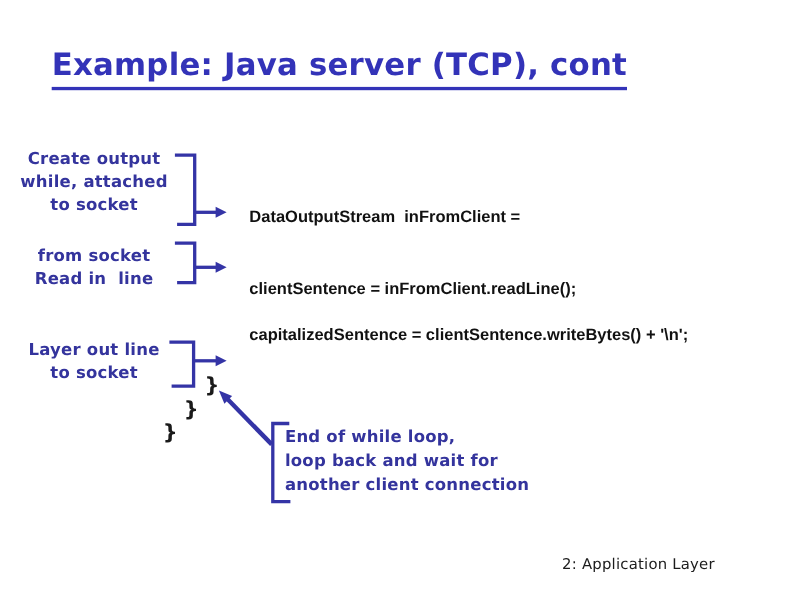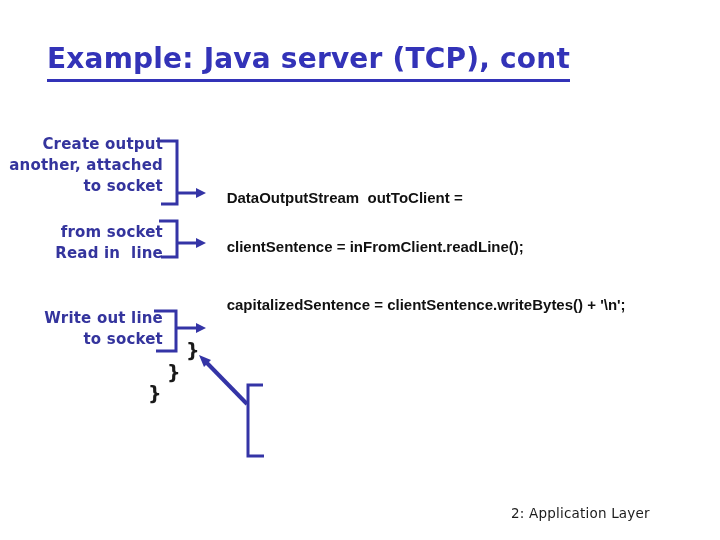--- a/index.html
+++ b/index.html
@@ -32,21 +32,21 @@
   }
   .ann {
     position: absolute;
     color: #34349d;
     font-weight: bold;
     font-size: 15px;
     line-height: 21px;
     letter-spacing: 0.2px;
   }
   .ann .ln { white-space: pre; }
-  .ann-right { left: 8px; width: 155px; text-align: right; }
+  .ann-right { left: 8px; width: 155px; text-align: center; }
   .code {
     position: absolute;
     color: #111111;
     font-family: "Liberation Sans", sans-serif;
     font-weight: bold;
     font-size: 15px;
     white-space: pre;
   }
   .code .gray {
     color: #999999;
@@ -104,39 +104,44 @@
     </g>
 
     <g>
       <line x1="247" y1="404" x2="207" y2="363" stroke="#3434a6" stroke-width="4"></line>
       <polygon points="199,355 211,360 204,367" fill="#3434a6"></polygon>
     </g>
   </svg>
 
   <div class="ann ann-right" style="top:134px">
     <div class="ln">Create output</div>
-    <div class="ln">another, attached</div>
+    <div class="ln">while, attached</div>
     <div class="ln">to socket</div>
   </div>
 
   <div class="ann ann-right" style="top:222px">
     <div class="ln">from socket</div>
     <div class="ln">Read in  line</div>
   </div>
 
   <div class="ann ann-right" style="top:308px">
-    <div class="ln">Write out line</div>
+    <div class="ln">Layer out line</div>
     <div class="ln">to socket</div>
   </div>
 
+  <div class="ann" style="left:259px; top:387px; line-height:21.5px">
+    <div class="ln">End of while loop,</div>
+    <div class="ln">loop back and wait for</div>
+    <div class="ln">another client connection</div>
+  </div>
 
   <div class="code" style="left:210px; top:172px">
-    <span>DataOutputStream  outToClient =</span>
+    <span>DataOutputStream  inFromClient =</span>
   </div>
-  <div class="code" style="left:210px; top:221px">
+  <div class="code" style="left:210px; top:237px">
     <span>clientSentence = inFromClient.readLine();</span>
   </div>
   <div class="code" style="left:210px; top:279px">
     <span>capitalizedSentence = clientSentence.writeBytes() + '\n';</span>
   </div>
 
   <div class="brace" style="left:186px; top:341px">}</div>
   <div class="brace" style="left:167px; top:363px">}</div>
   <div class="brace" style="left:148px; top:384px">}</div>
 

